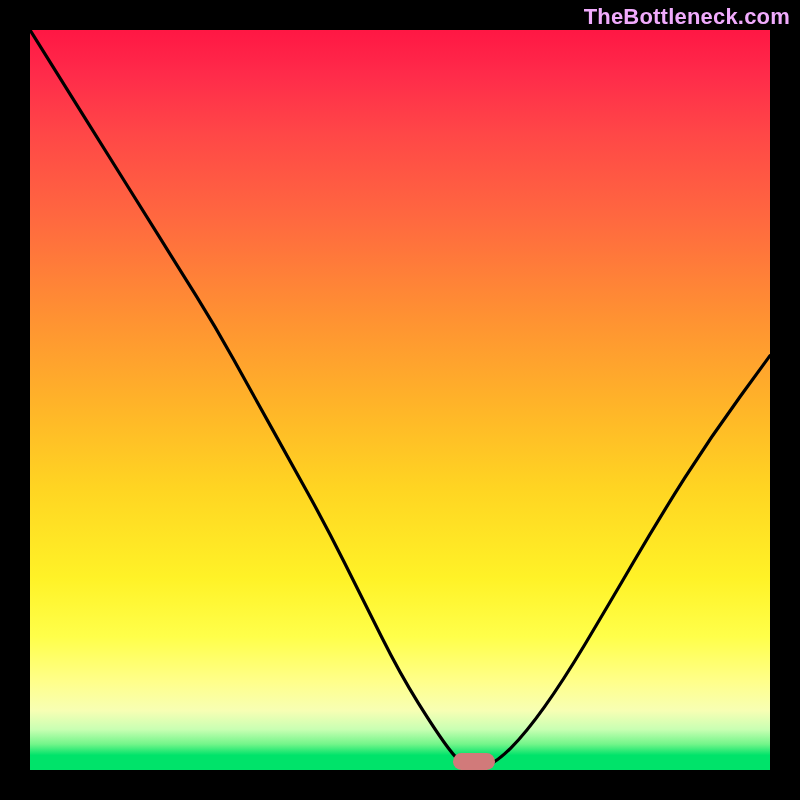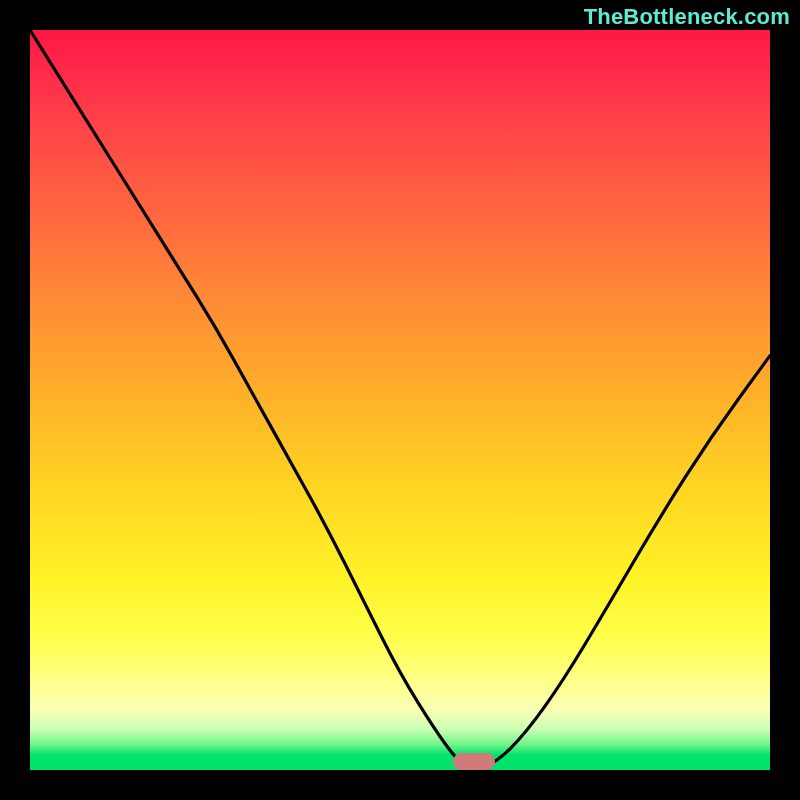--- a/index.html
+++ b/index.html
@@ -14,21 +14,21 @@
   .frame {
     position: relative;
     width: 800px;
     height: 800px;
     background: #000;
   }
   .watermark {
     position: absolute;
     top: 4px;
     right: 10px;
-    color: #5eead4;
+    color: #f0abfc;
     font-size: 22px;
     font-weight: 600;
     letter-spacing: 0.2px;
     z-index: 10;
   }
   .plot-area {
     position: absolute;
     left: 30px;
     top: 30px;
     width: 740px;

